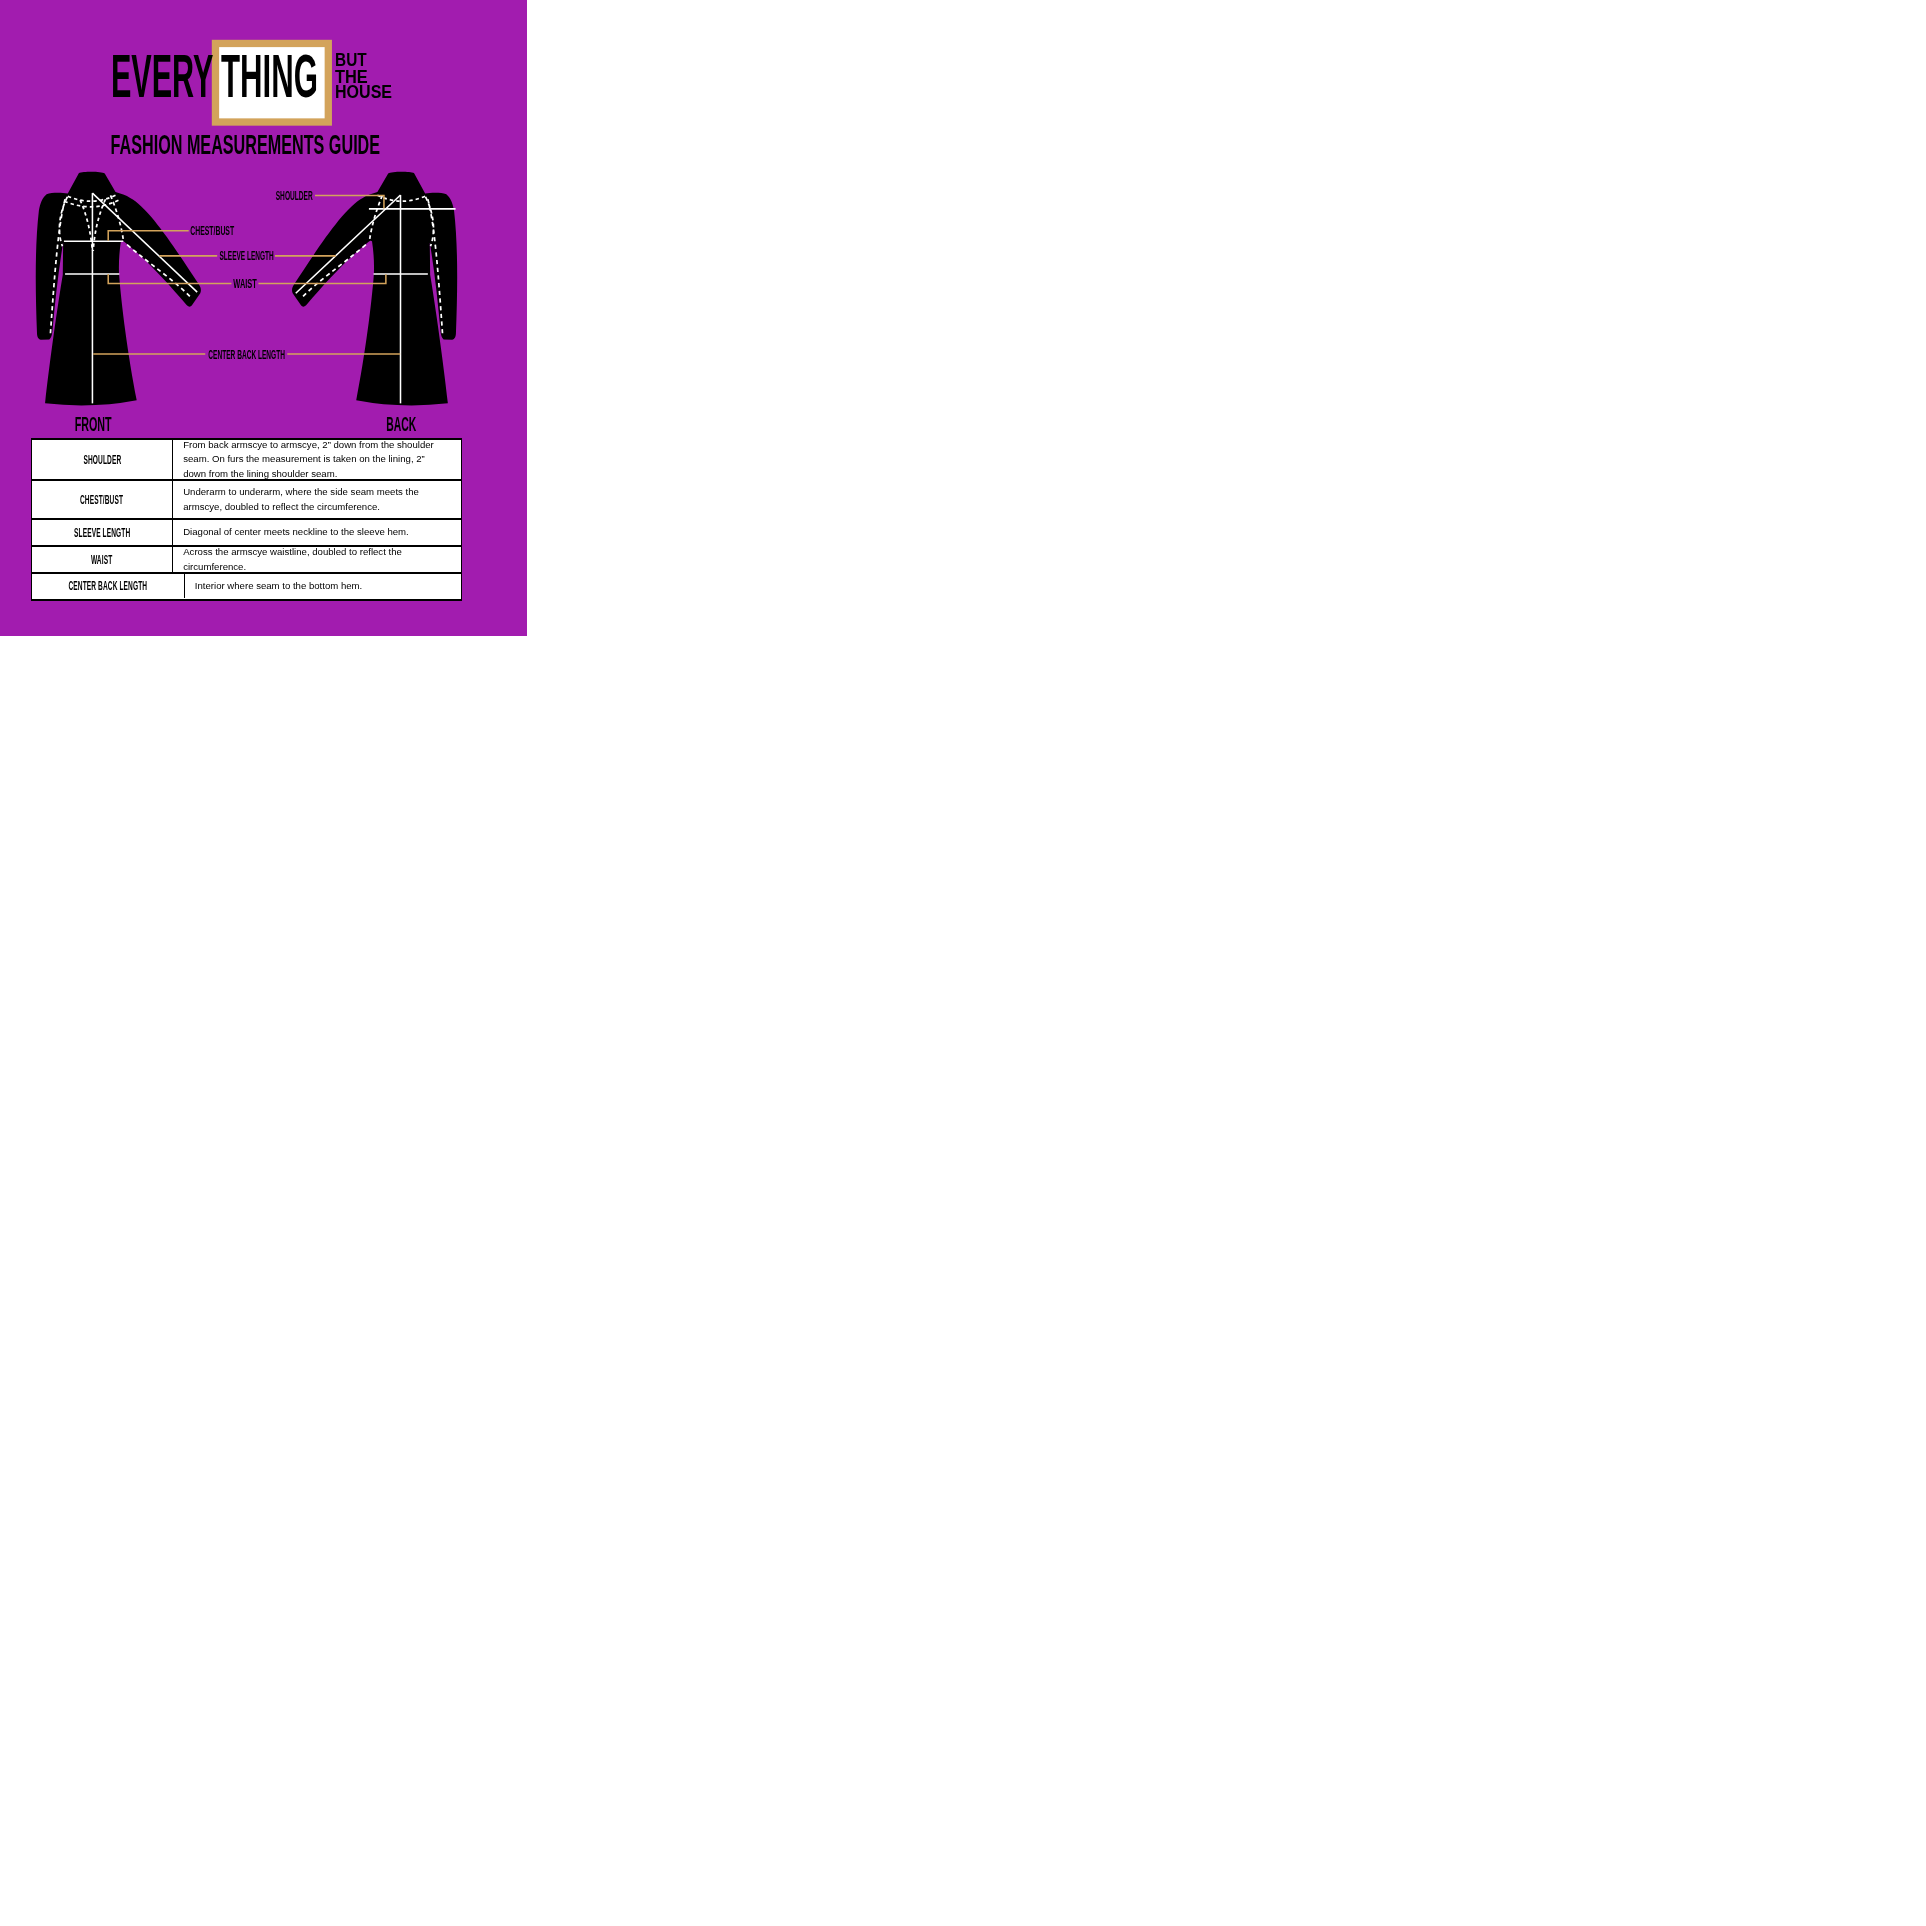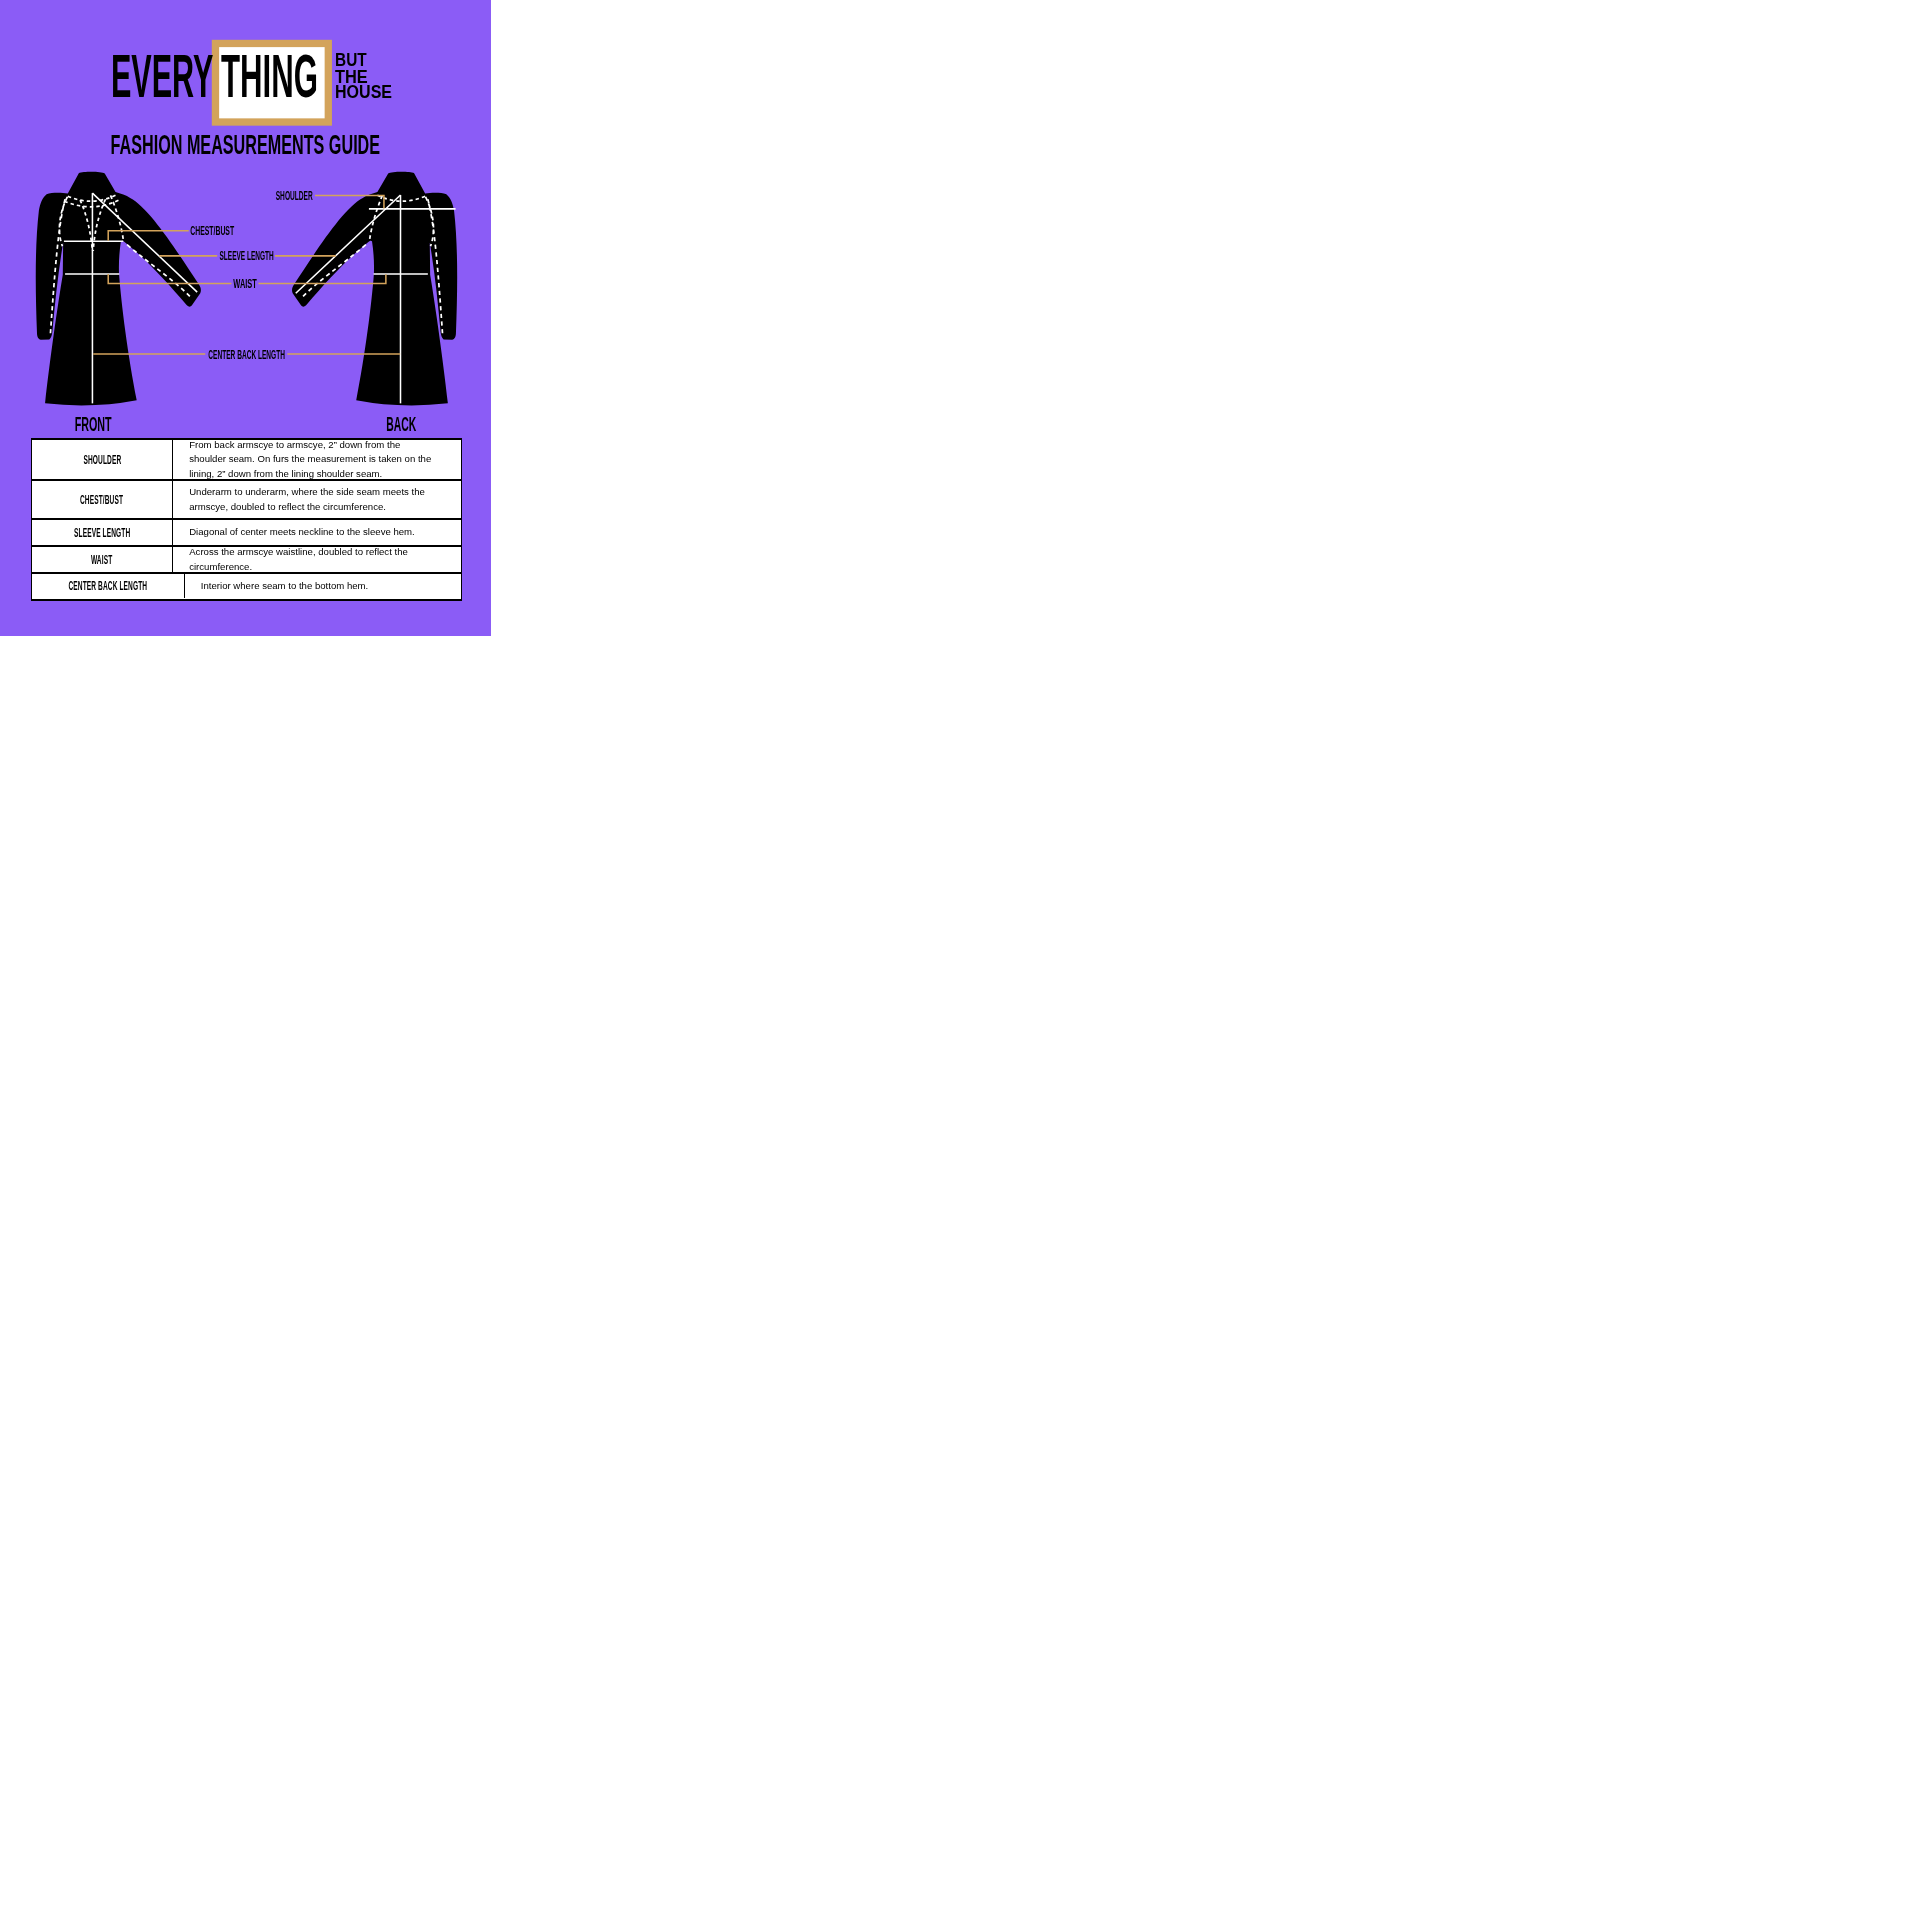--- a/index.html
+++ b/index.html
@@ -1,22 +1,23 @@
 <!DOCTYPE html>
 <html style="font-size:6.2px"><head>
 <meta charset="utf-8">
 <style>
   html,body{margin:0;padding:0;background:#fff;}
   .page{
     position:relative;
     width:491px;
     height:636px;
-    background:#8b5cf6;
+    background:#a21caf;
     font-family:"Liberation Sans", sans-serif;
     overflow:hidden;
+    padding-left:36px;
   }
   svg{position:absolute;left:0;display:block;}
   .header-svg{top:0;}
   .diagram-svg{top:162px;}
   .logo-word{font-weight:bold;fill:#000;}
   .tagline{font-weight:bold;fill:#000;}
   .big-title{font-weight:bold;fill:#000;}
   .diagram-label{font-weight:bold;fill:#000;font-size:33px;}
   .view-caption{font-weight:bold;fill:#000;font-size:54px;}
   .coat-fill{fill:#000;stroke:none;}
@@ -51,21 +52,21 @@
     transform:scaleX(0.52);transform-origin:center;
     letter-spacing:0.2px;
   }
   .tdesc{
     flex:1 1 auto;
     display:flex;align-items:center;
     padding:0 13px 0 6.2px;
     box-sizing:border-box;
   }
   .tdesc p{
-    margin:10px;font-size:9.6px;line-height:1.5;color:#000;
+    margin:4px;font-size:9.6px;line-height:1.5;color:#000;
   }
   .r1{height:39px;} .r2{height:37px;} .r3{height:25px;} .r4{height:25px;} .r5{height:23.5px;}
 </style>
 </head>
 <body>
 
 <div class="page">
 
   <svg class="header-svg" width="491" height="162" viewBox="0 0 1275 420">
     <rect x="550" y="103" width="312" height="223" fill="#D3A35B"></rect>

